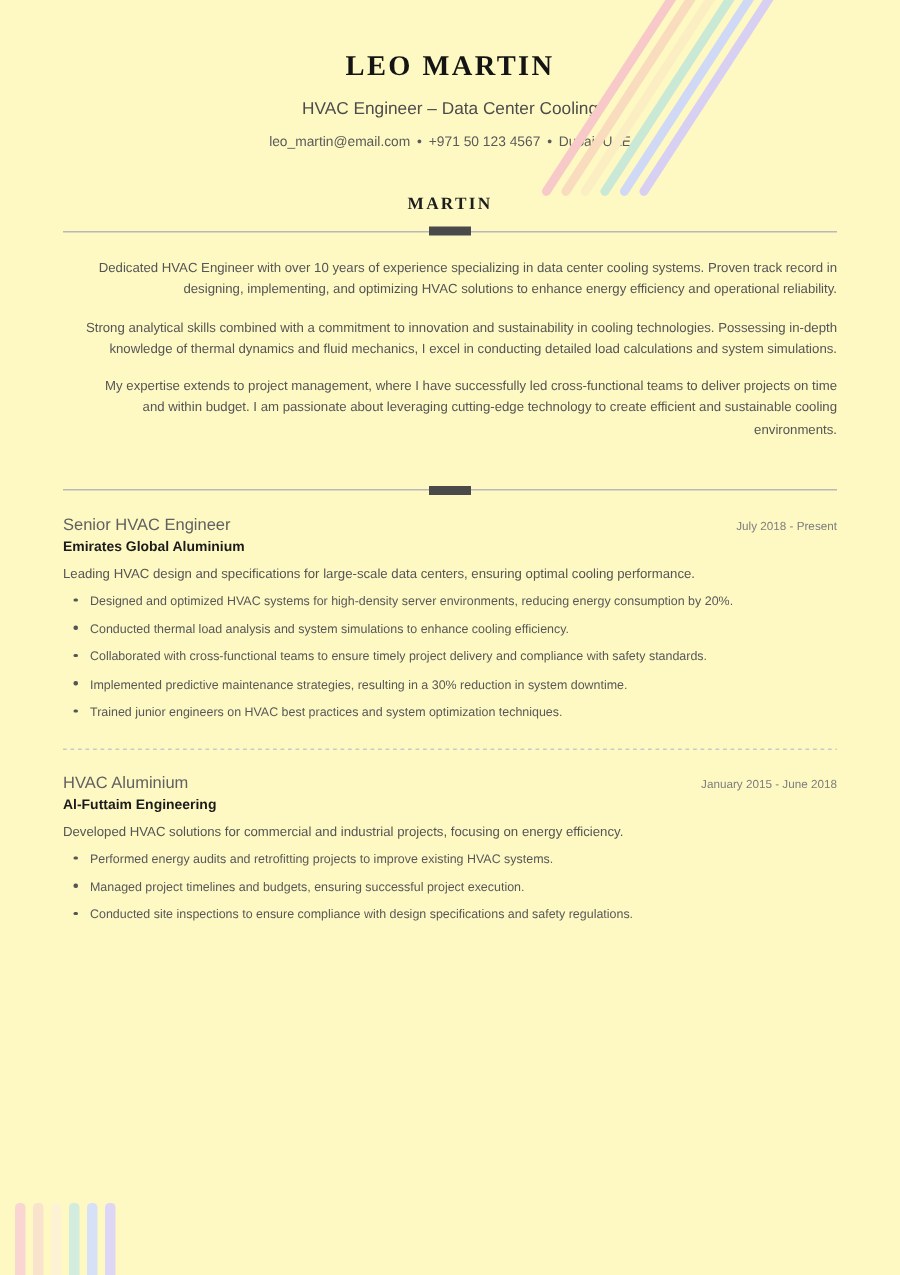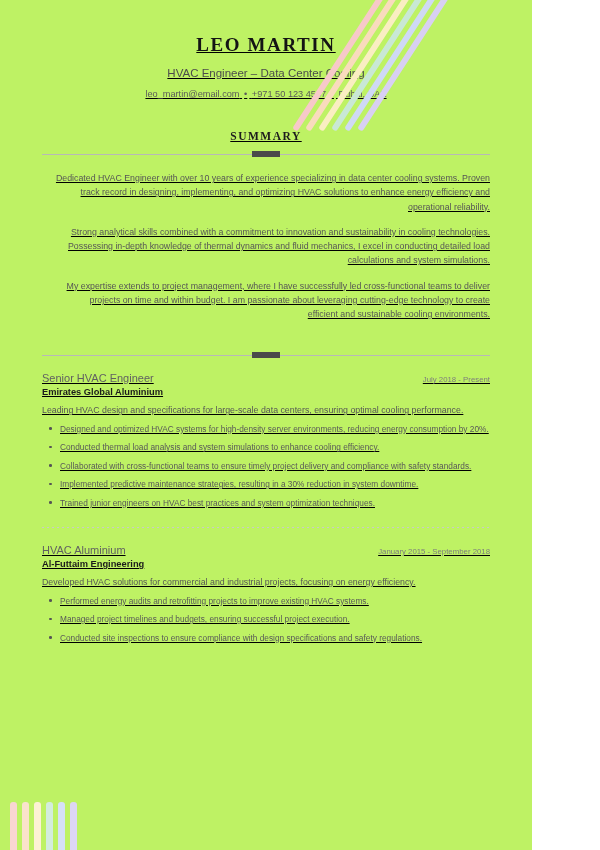--- a/index.html
+++ b/index.html
@@ -2,26 +2,25 @@
 <html><head>
 <meta charset="utf-8">
 <style>
   html, body {
     margin: 0;
     padding: 0;
     background: #ffffff;
   }
   .page {
     position: relative;
-    width: 532px;
+    width: 600px;
     height: 850px;
-    background: #bef264;
+    background: #fef9c3;
     overflow: hidden;
     font-family: "Liberation Sans", sans-serif;
-    text-decoration: underline;
     -webkit-font-smoothing: antialiased;
   }
 
   
   .deco-topright {
     position: absolute;
     top: -46px;
     right: -30px;
     width: 170px;
     height: 150px;
@@ -208,21 +207,21 @@
     <div class="contact">
       <span>leo_martin@email.com</span>
       <span class="sep">•</span>
       <span>+971 50 123 4567</span>
       <span class="sep">•</span>
       <span>Dubai, UAE</span>
     </div>
   </div>
 
   <div class="section">
-    <div class="section-title">SUMMARY</div>
+    <div class="section-title">MARTIN</div>
     <div class="divider">
       <div class="line"></div>
       <div class="nub"></div>
     </div>
     <div>
       <p class="para">Dedicated HVAC Engineer with over 10 years of experience specializing in data center cooling systems. Proven track record in designing, implementing, and optimizing HVAC solutions to enhance energy efficiency and operational reliability.</p>
       <p class="para">Strong analytical skills combined with a commitment to innovation and sustainability in cooling technologies. Possessing in-depth knowledge of thermal dynamics and fluid mechanics, I excel in conducting detailed load calculations and system simulations.</p>
       <p class="para">My expertise extends to project management, where I have successfully led cross-functional teams to deliver projects on time and within budget. I am passionate about leveraging cutting-edge technology to create efficient and sustainable cooling environments.</p>
     </div>
   </div>
@@ -247,21 +246,21 @@
         <li>Implemented predictive maintenance strategies, resulting in a 30% reduction in system downtime.</li>
         <li>Trained junior engineers on HVAC best practices and system optimization techniques.</li>
       </ul>
     </div>
 
     <div class="job-sep"></div>
 
     <div class="job">
       <div class="job-head">
         <span class="job-title">HVAC Aluminium</span>
-        <span class="job-date">January 2015 - September 2018</span>
+        <span class="job-date">January 2015 - June 2018</span>
       </div>
       <div class="job-company">Al-Futtaim Engineering</div>
       <div class="job-desc">Developed HVAC solutions for commercial and industrial projects, focusing on energy efficiency.</div>
       <ul class="bullets">
         <li>Performed energy audits and retrofitting projects to improve existing HVAC systems.</li>
         <li>Managed project timelines and budgets, ensuring successful project execution.</li>
         <li>Conducted site inspections to ensure compliance with design specifications and safety regulations.</li>
       </ul>
     </div>
   </div>

